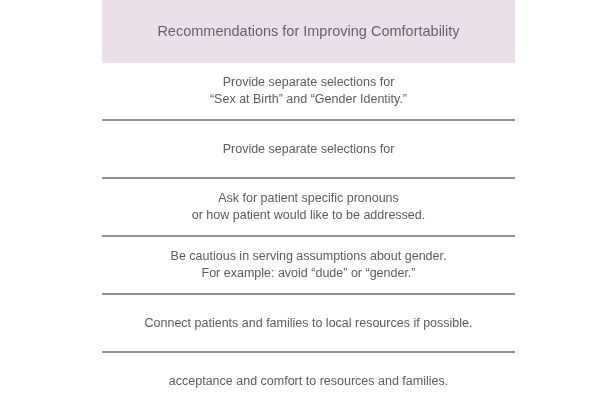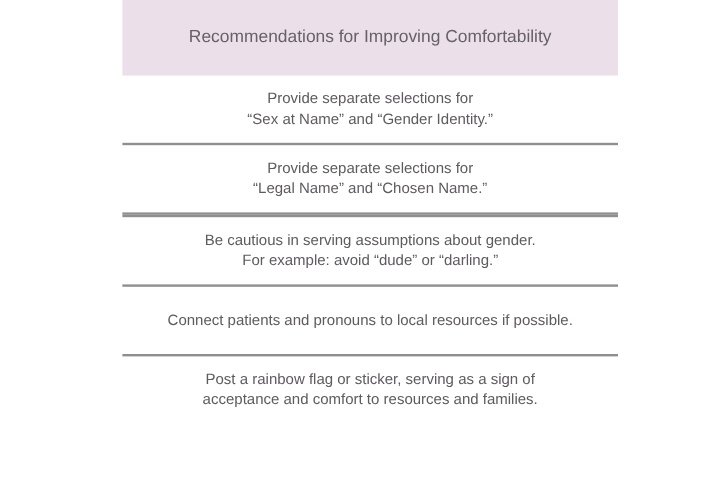--- a/index.html
+++ b/index.html
@@ -18,40 +18,42 @@
 </head>
 <body>
 
 <div class="panel">
   <div class="header">
     <div>Recommendations for Improving Comfortability</div>
   </div>
 
   <div class="row first">
     <div>Provide separate selections for</div>
-    <div>“Sex at Name” and “Gender Identity.”</div>
+    <div>“Sex at Birth” and “Gender Identity.”</div>
   </div>
   <div class="divider"></div>
 
   <div class="row">
     <div>Provide separate selections for</div>
-    <div>“Legal Name” and “Chosen Name.”</div>
   </div>
   <div class="divider"></div>
 
+  <div class="row">
+    <div>Ask for patient specific pronouns</div>
+    <div>or how patient would like to be addressed.</div>
+  </div>
   <div class="divider"></div>
 
   <div class="row">
     <div>Be cautious in serving assumptions about gender.</div>
-    <div>For example: avoid “dude” or “darling.”</div>
+    <div>For example: avoid “dude” or “gender.”</div>
   </div>
   <div class="divider"></div>
 
   <div class="row">
-    <div>Connect patients and pronouns to local resources if possible.</div>
+    <div>Connect patients and families to local resources if possible.</div>
   </div>
   <div class="divider"></div>
 
   <div class="row">
-    <div>Post a rainbow flag or sticker, serving as a sign of</div>
     <div>acceptance and comfort to resources and families.</div>
   </div>
 </div>
 
 </body></html>

